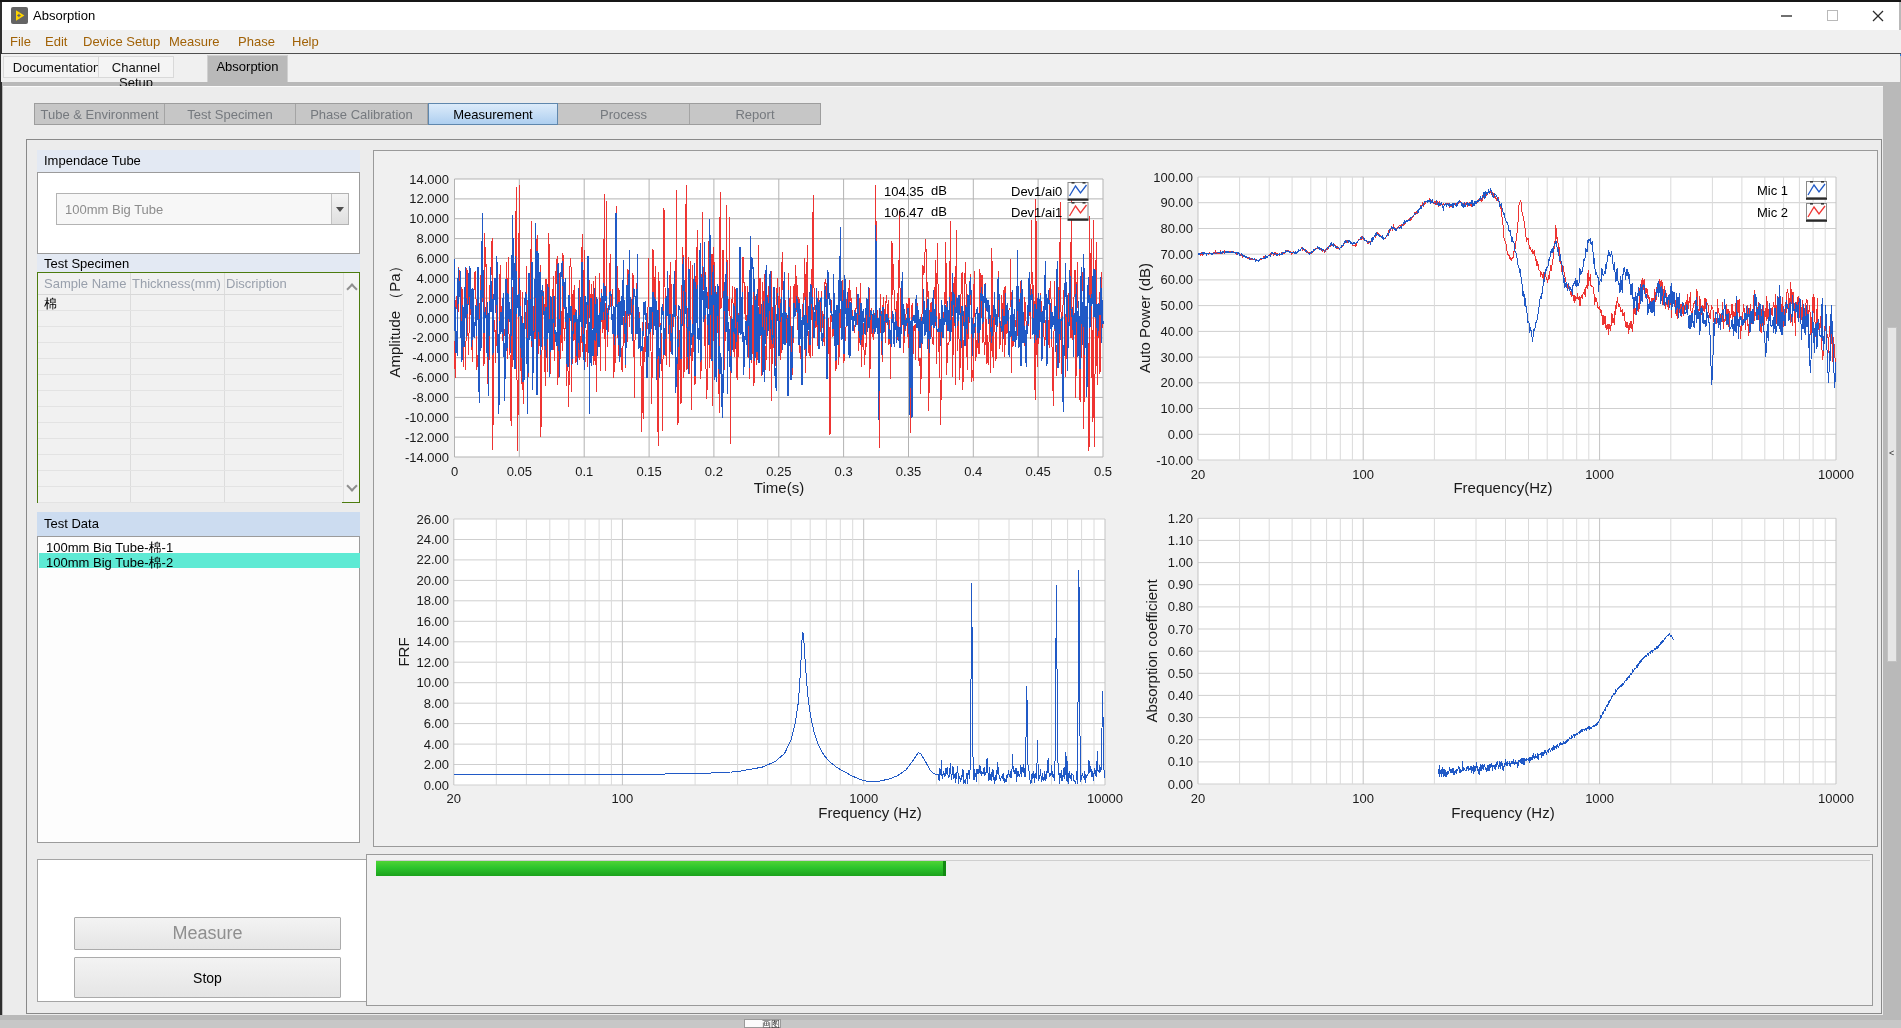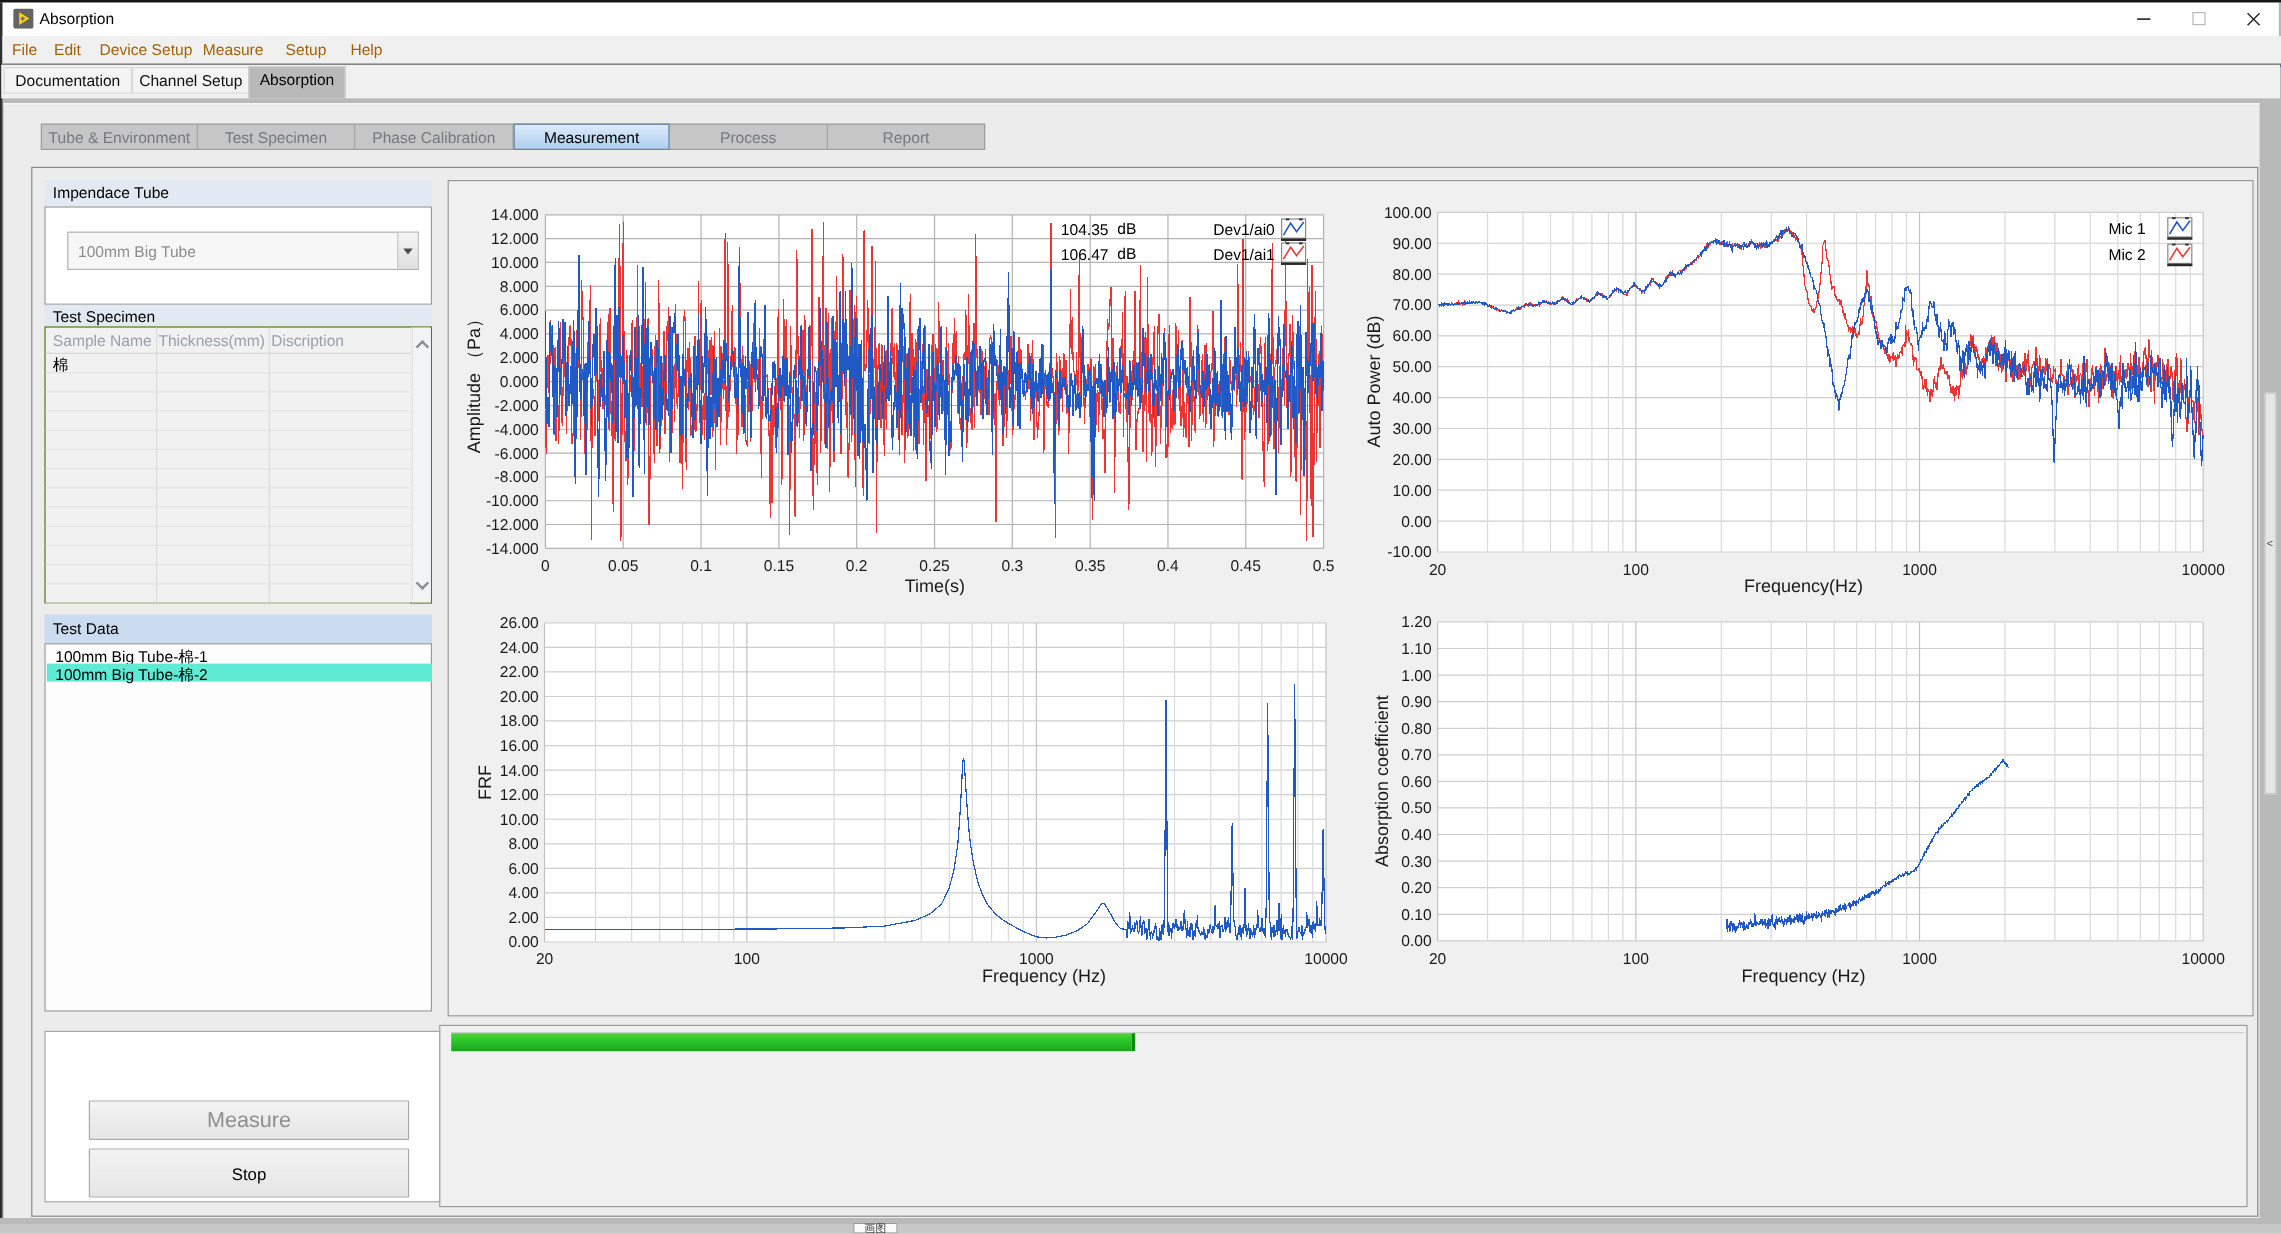--- a/index.html
+++ b/index.html
@@ -39,21 +39,21 @@
 .li2{position:absolute;left:1px;top:16px;width:321px;height:15px;background:#5eead4;font-size:13px;color:#000;padding-left:7px;padding-top:1px}
 .btnbox{left:37px;top:859px;width:330px;height:143px;background:#fff;border:1px solid #a5a5a5}
 .btn{position:absolute;left:36px;width:267px;background:linear-gradient(#f3f3f3,#e5e5e5);border:1px solid #ababab;border-radius:1px;text-align:center}
 .chartbox{left:373px;top:150px;width:1505px;height:697px;background:#f0f0f0;border:1px solid #9a9a9a}
 .botbox{left:366px;top:854px;width:1507px;height:152px;background:#f0f0f0;border:1px solid #9a9a9a}
 .ptrough{position:absolute;left:9px;top:5px;width:1494px;height:15px;border-top:1px solid #cfcfcf}
 .pfill{position:absolute;left:0;top:0;width:570px;height:15px;background:linear-gradient(#4fd435 0%,#2cc42c 45%,#1ca21c 100%);border-right:3px solid #128a12}
 .handle{left:1887px;top:327px;width:10px;height:335px;background:#e6e6e6;border:1px solid #c2c2c2}
 .handle span{position:absolute;left:1px;top:120px;font-size:9px;color:#333}
 .bstrip{left:0;top:1020px;width:1901px;height:8px;background:#c7c7c7}
-.paint{position:absolute;left:711px;top:-1px;width:37px;height:9px;border:1px solid #9a9a9a;background:#fbfbfb;font-size:9px;color:#333;text-align:center;line-height:8px}
+.paint{position:absolute;left:744px;top:-1px;width:37px;height:9px;border:1px solid #9a9a9a;background:#fbfbfb;font-size:9px;color:#333;text-align:right;line-height:8px}
 svg text{font-family:"Liberation Sans",sans-serif}
 </style></head>
 <body>
 <div class="abs titlebar"></div>
 <div class="abs topline"></div>
 <div class="abs sideL"></div>
 <div class="abs" style="left:1896px;top:54px;width:5px;height:2px;background:#2f7fe0"></div>
 <svg class="abs" style="left:11px;top:7px" width="17" height="17">
   <rect x="0" y="0" width="17" height="17" rx="2" fill="#646464"></rect>
   <path d="M5 3.2 L13.4 8.5 L5 13.8 Z" fill="#fed500"></path>
@@ -65,26 +65,26 @@
   <line x1="17" y1="16" x2="28" y2="16" stroke="#333" stroke-width="1.4"></line>
   <rect x="63.5" y="10.5" width="10" height="10" fill="none" stroke="#b9b9b9" stroke-width="1"></rect>
   <line x1="109" y1="11" x2="119" y2="21" stroke="#2b2b2b" stroke-width="1.2"></line>
   <line x1="119" y1="11" x2="109" y2="21" stroke="#2b2b2b" stroke-width="1.2"></line>
 </svg>
 <div class="abs menubar">
   <span style="left:8px">File</span>
     <span style="left:43px">Edit</span>
   <span style="left:81px">Device Setup</span>
     <span style="left:167px">Measure</span>
-  <span style="left:236px">Setup</span>
+  <span style="left:236px">Phase</span>
     <span style="left:290px">Help</span>
 </div>
 <div class="abs tabstrip">
   <div class="otab" style="left:2px;width:107px">Documentation</div>
-  <div class="otab" style="left:109px;width:98px">Channel Setup</div>
+  <div class="otab" style="left:97px;width:76px">Channel Setup</div>
   <div class="otabsel">Absorption</div>
 </div>
 <div class="abs panel"></div>
 <div class="abs wrapper"></div>
 <div class="abs itabbar">
   <div class="itab" style="left:0;width:130px">Tube &amp; Environment</div>
   <div class="itab" style="left:130px;width:131px">Test Specimen</div>
   <div class="itab" style="left:261px;width:132px">Phase Calibration</div>
   <div class="itab" style="left:523px;width:132px">Process</div>
   <div class="itab" style="left:655px;width:130px;border-right:none">Report</div>

